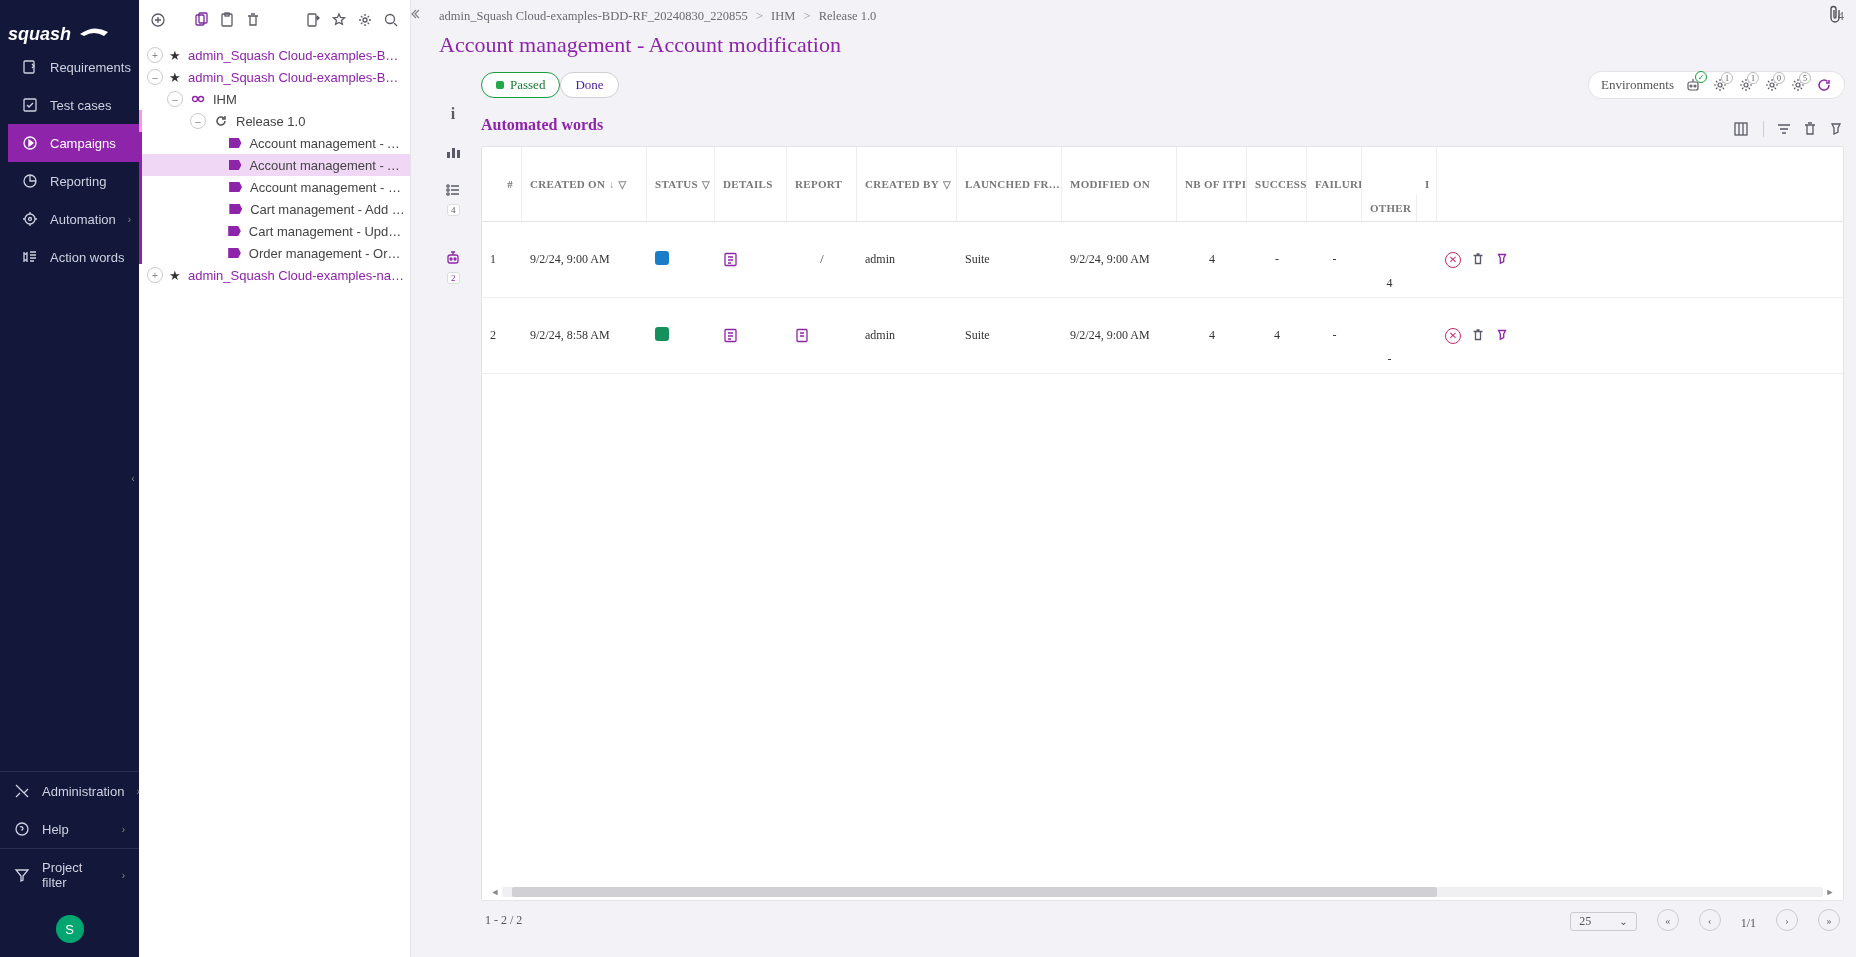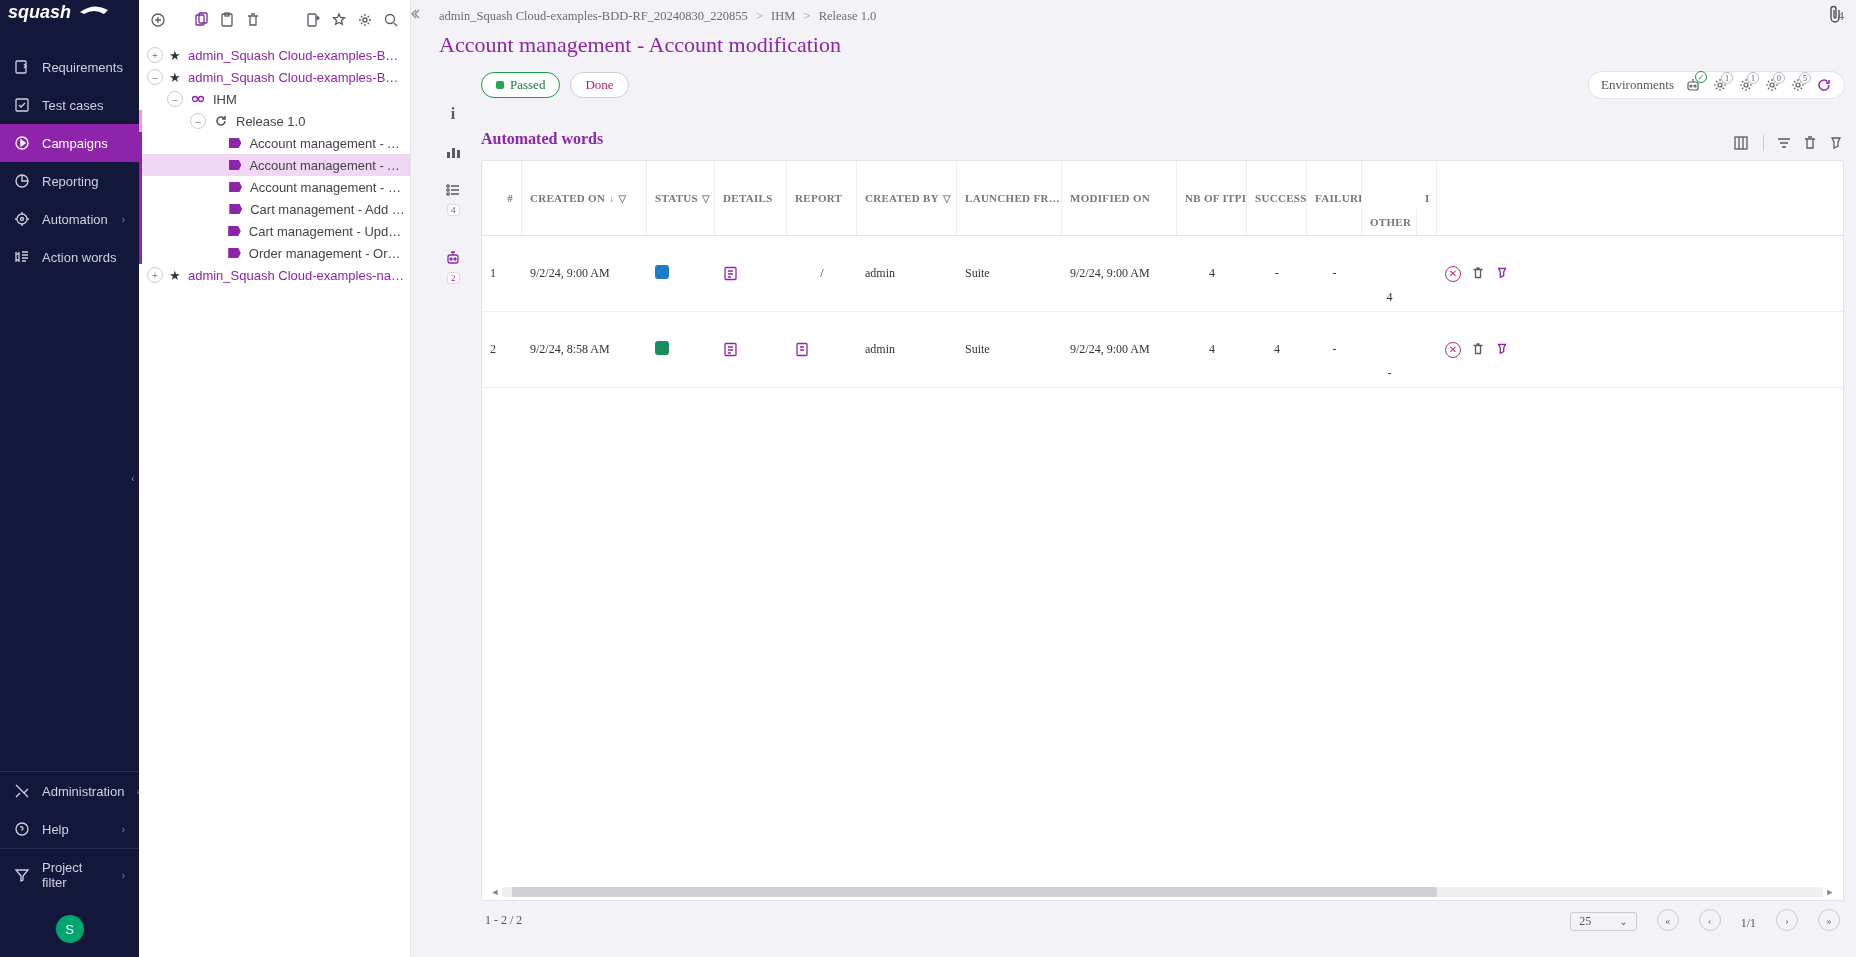--- a/index.html
+++ b/index.html
@@ -1,23 +1,23 @@
 <!DOCTYPE html>
 <html><head>
 <meta charset="utf-8">
 <style>
   * { box-sizing: border-box; margin: 0; padding: 0; }
   body { font-family: -apple-system, BlinkMacSystemFont, "Segoe UI", Arial, sans-serif; font-size: 13px; color: #333; overflow: hidden; }
   .app { display: flex; height: 100vh; width: 100vw; }
 
   
   .sidebar { width: 139px; background: #13183a; color: #e0e0e6; display: flex; flex-direction: column; position: relative; }
-  .sidebar-logo { height: 48px; display: flex; align-items: flex-start; padding: 0 8px; }
+  .sidebar-logo { height: 48px; display: flex; align-items: flex-end; padding: 0 8px; }
   .sidebar-logo svg { fill: #fff; }
-  .sidebar-nav { flex: 1; }
+  .sidebar-nav { flex: 1; padding-left: 8px; }
   .nav-item { display: flex; align-items: center; padding: 11px 14px; gap: 12px; cursor: pointer; color: #cfd0e0; font-size: 13px; }
   .nav-item.active { background: #8e24aa; color: #fff; }
   .nav-item .ico { width: 16px; height: 16px; color: #cfd0e0; flex-shrink: 0; }
   .nav-item.active .ico { color: #fff; }
   .nav-item .chev { margin-left: auto; font-size: 10px; color: #888; }
   .sidebar-bottom { border-top: 1px solid #2a3050; }
   .avatar { width: 28px; height: 28px; border-radius: 50%; background: #00a66f; color: #fff; display: flex; align-items: center; justify-content: center; font-size: 13px; margin: 14px auto; }
   .sidebar-collapse { position: absolute; right: 0; top: 50%; transform: translateY(-50%); width: 12px; height: 40px; display: flex; align-items: center; justify-content: center; color: #888; cursor: pointer; font-size: 10px; }
 
   
@@ -55,25 +55,25 @@
   .attach-ico { position: absolute; right: 0; top: 4px; color: #4f4f57; font-size: 20px; cursor: pointer; }
 
   .main-row { display: flex; gap: 14px; height: calc(100% - 90px); }
 
   .side-rail { display: flex; flex-direction: column; align-items: center; gap: 14px; padding-top: 30px; width: 28px; }
   .rail-btn { width: 24px; height: 24px; display: flex; align-items: center; justify-content: center; color: #5a5a66; cursor: pointer; border-radius: 3px; font-size: 16px; position: relative; }
   .rail-badge-below { position: absolute; top: 26px; font-size: 9px; background: #fff; border: 1px solid #ddd; border-radius: 3px; padding: 0 3px; left: 6px; }
 
   .main-panel { flex: 1; display: flex; flex-direction: column; }
 
-  .status-row { display: flex; align-items: center; gap: 10px; margin-bottom: 32px; }
+  .status-row { display: flex; align-items: center; margin-bottom: 18px; }
   .pill { border-radius: 14px; padding: 4px 14px; font-size: 13px; display: flex; align-items: center; gap: 6px; }
   .pill.passed { border: 1px solid #1a9c3f; color: #167a33; background: #fff; }
   .pill.passed .dot { width: 8px; height: 8px; border-radius: 2px; background: #23a84c; }
-  .pill.done { border: 1px solid #cfcfd6; color: #be185d; background: #fff; }
+  .pill.done { border: 1px solid #cfcfd6; color: #4c1d95; background: #fff; }
 
   .env-bar { margin-left: auto; display: flex; align-items: center; background: #fff; border-radius: 20px; padding: 4px 12px; gap: 10px; box-shadow: 0 0 0 1px #e4e4e8; }
   .env-label { color: #555; font-size: 13px; }
   .env-gear { position: relative; color: #5a5a66; cursor: pointer; font-size: 16px; }
   .env-badge { position: absolute; top: -5px; right: -5px; background: #fff; border: 1px solid #bbb; border-radius: 50%; font-size: 8px; width: 12px; height: 12px; display: flex; align-items: center; justify-content: center; color: #555; }
   .env-check { border-color: #1a9c3f; color: #1a9c3f; }
   .env-refresh { color: #8e24aa; cursor: pointer; font-size: 16px; }
 
   .section-title { color: #8e24aa; font-size: 16px; font-weight: 600; margin-bottom: 8px; }
   .table-section-head { display: flex; align-items: center; }

